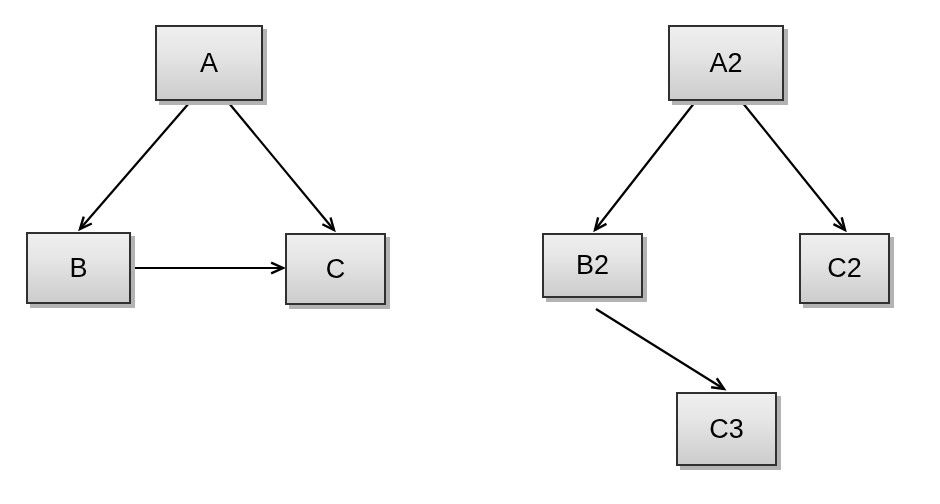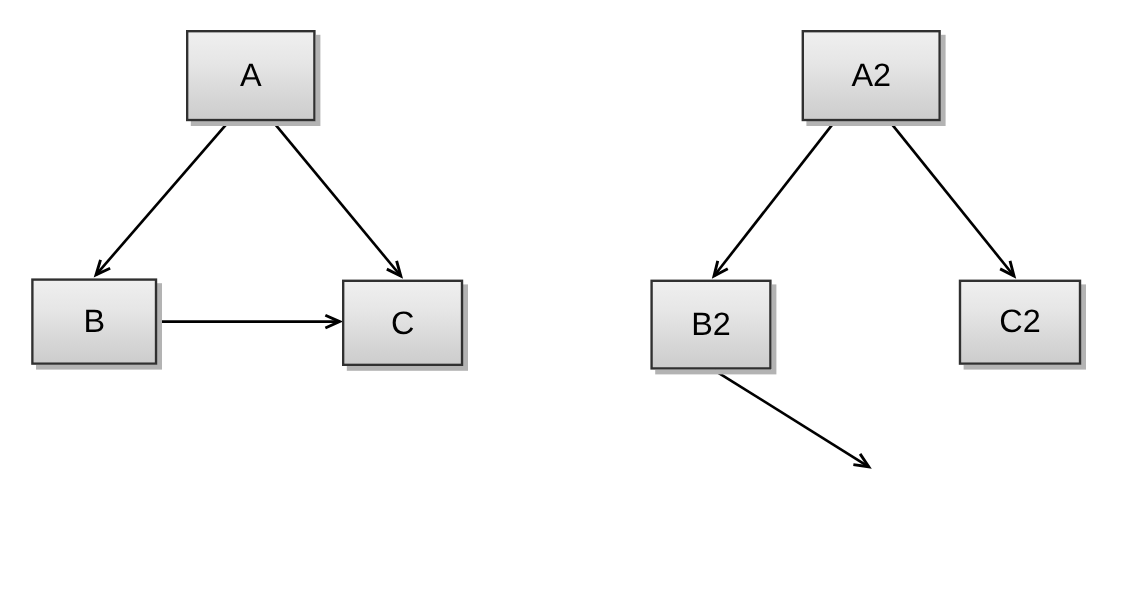--- a/index.html
+++ b/index.html
@@ -85,20 +85,23 @@
   </div>
   <div class="node" style="left: 26px; top: 232px; width: 105px; height: 72px;">
     <span class="node-label">B</span>
   </div>
   <div class="node" style="left: 285px; top: 233px; width: 101px; height: 72px;">
     <span class="node-label">C</span>
   </div>
   <div class="node" style="left: 668px; top: 25px; width: 116px; height: 76px;">
     <span class="node-label">A2</span>
   </div>
-  <div class="node" style="left: 542px; top: 233px; width: 101px; height: 75px;">
+  <div class="node" style="left: 542px; top: 233px; width: 101px; height: 65px;">
     <span class="node-label">B2</span>
   </div>
-  <div class="node" style="left: 799px; top: 233px; width: 102px; height: 71px;">
+  <div class="node" style="left: 799px; top: 233px; width: 91px; height: 71px;">
     <span class="node-label">C2</span>
+  </div>
+  <div class="node" style="left: 676px; top: 392px; width: 101px; height: 74px;">
+    <span class="node-label">C3</span>
   </div>
 
 </div>
 
 </body></html>

